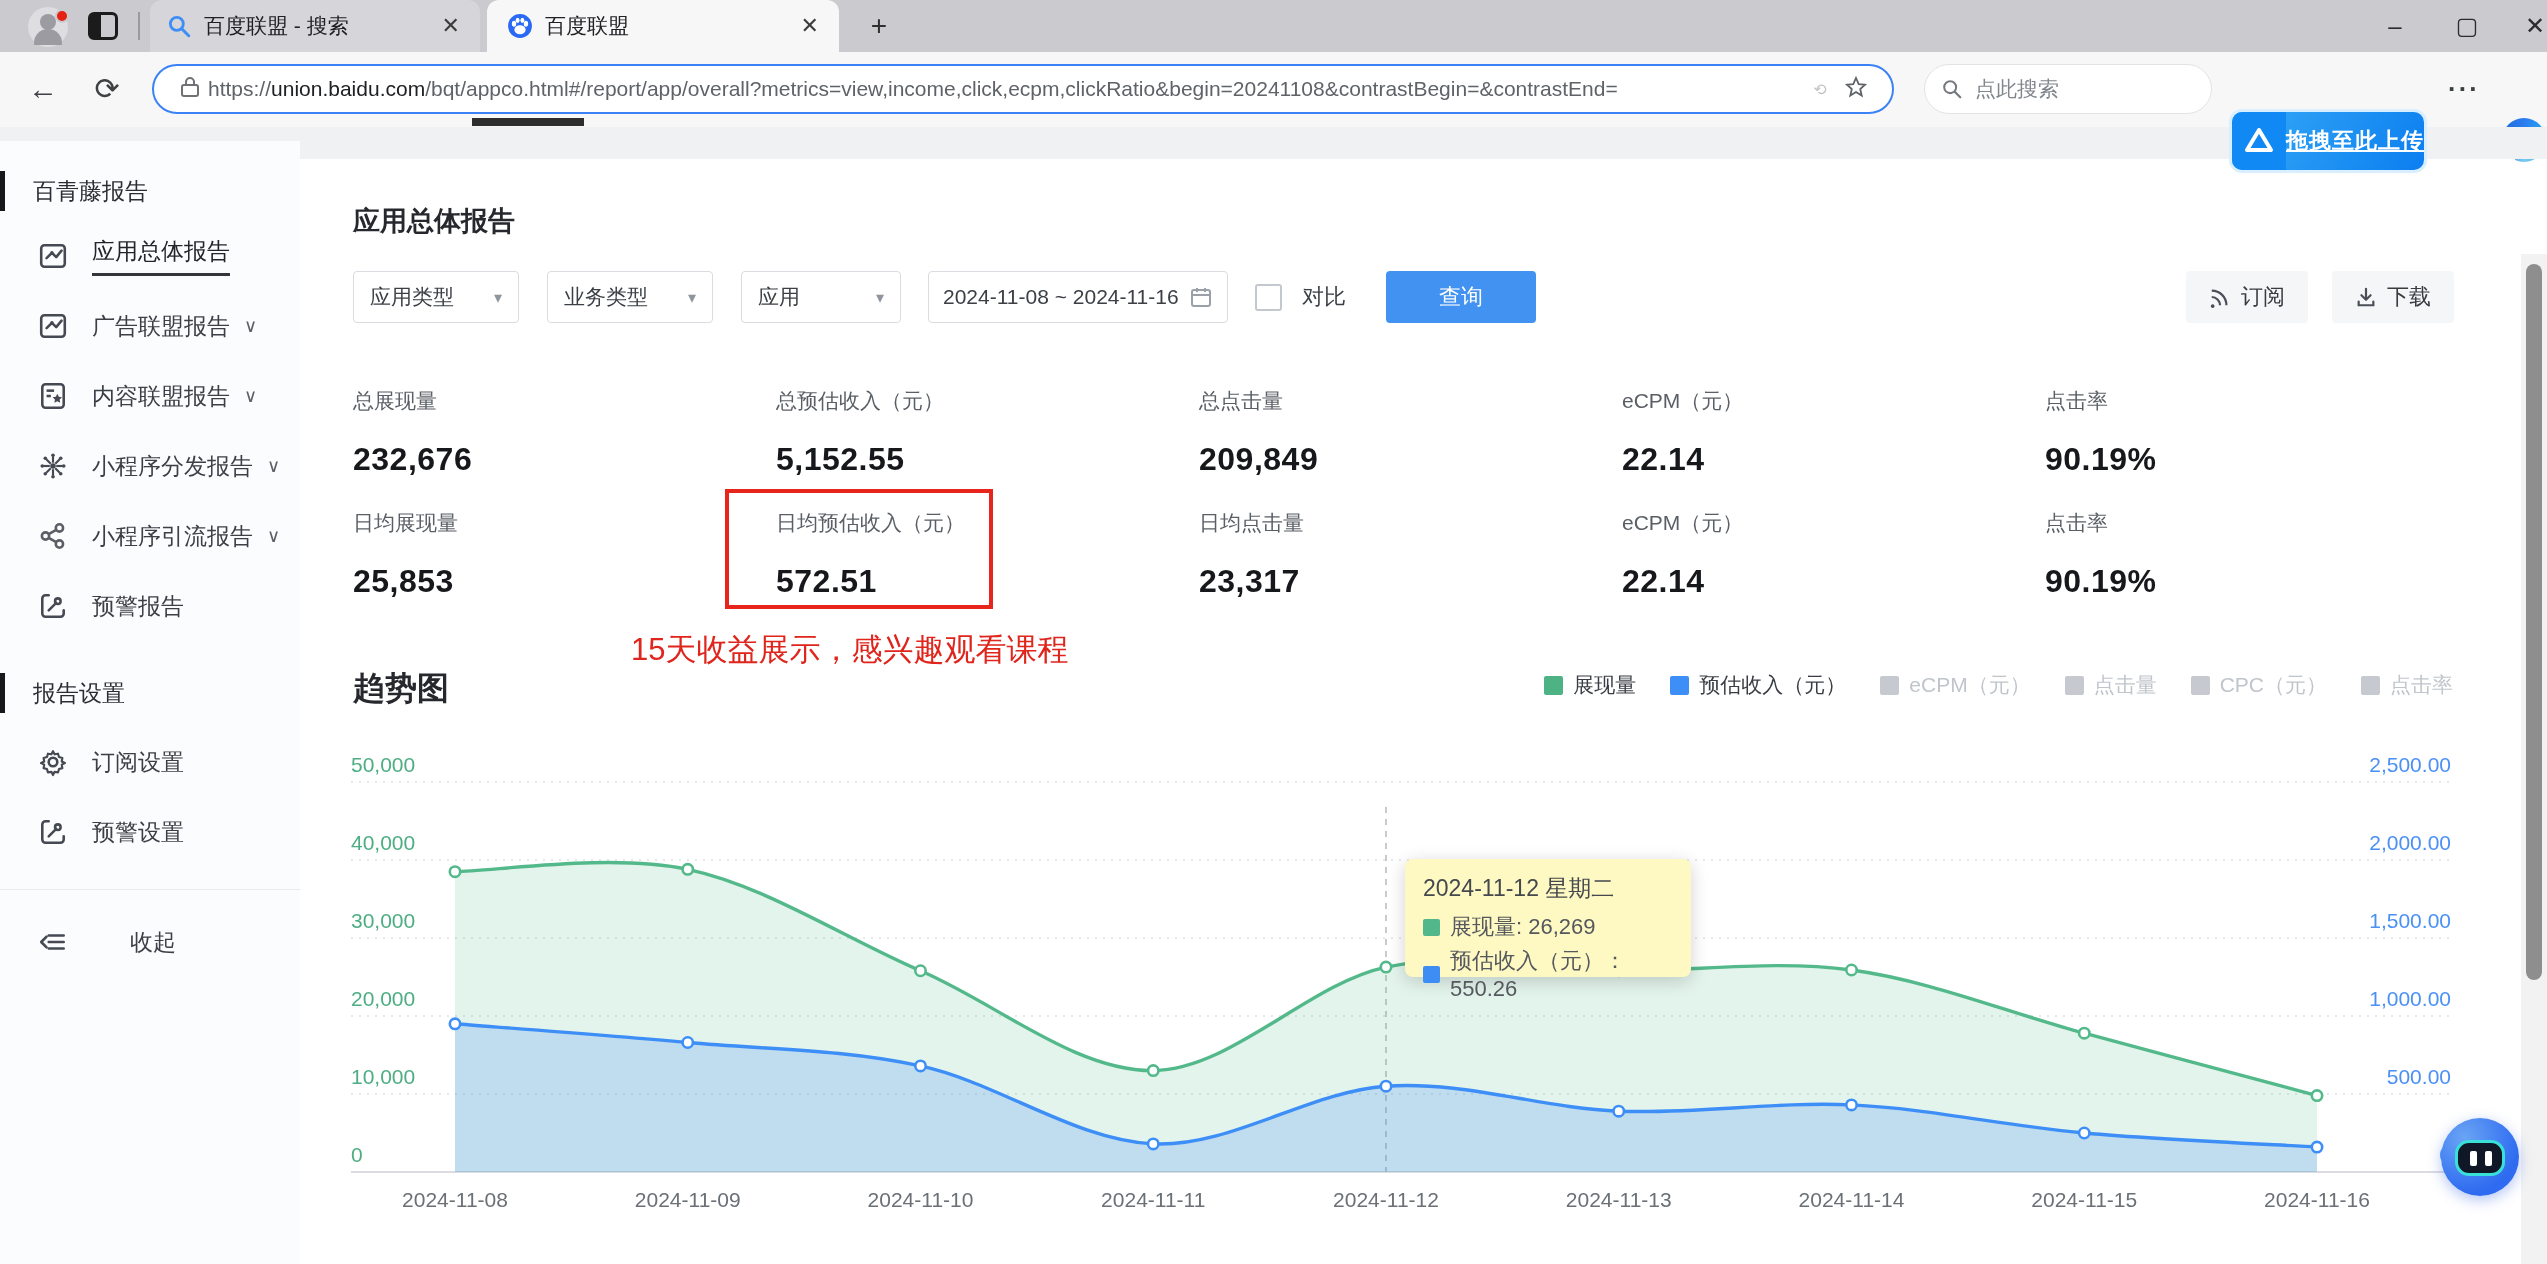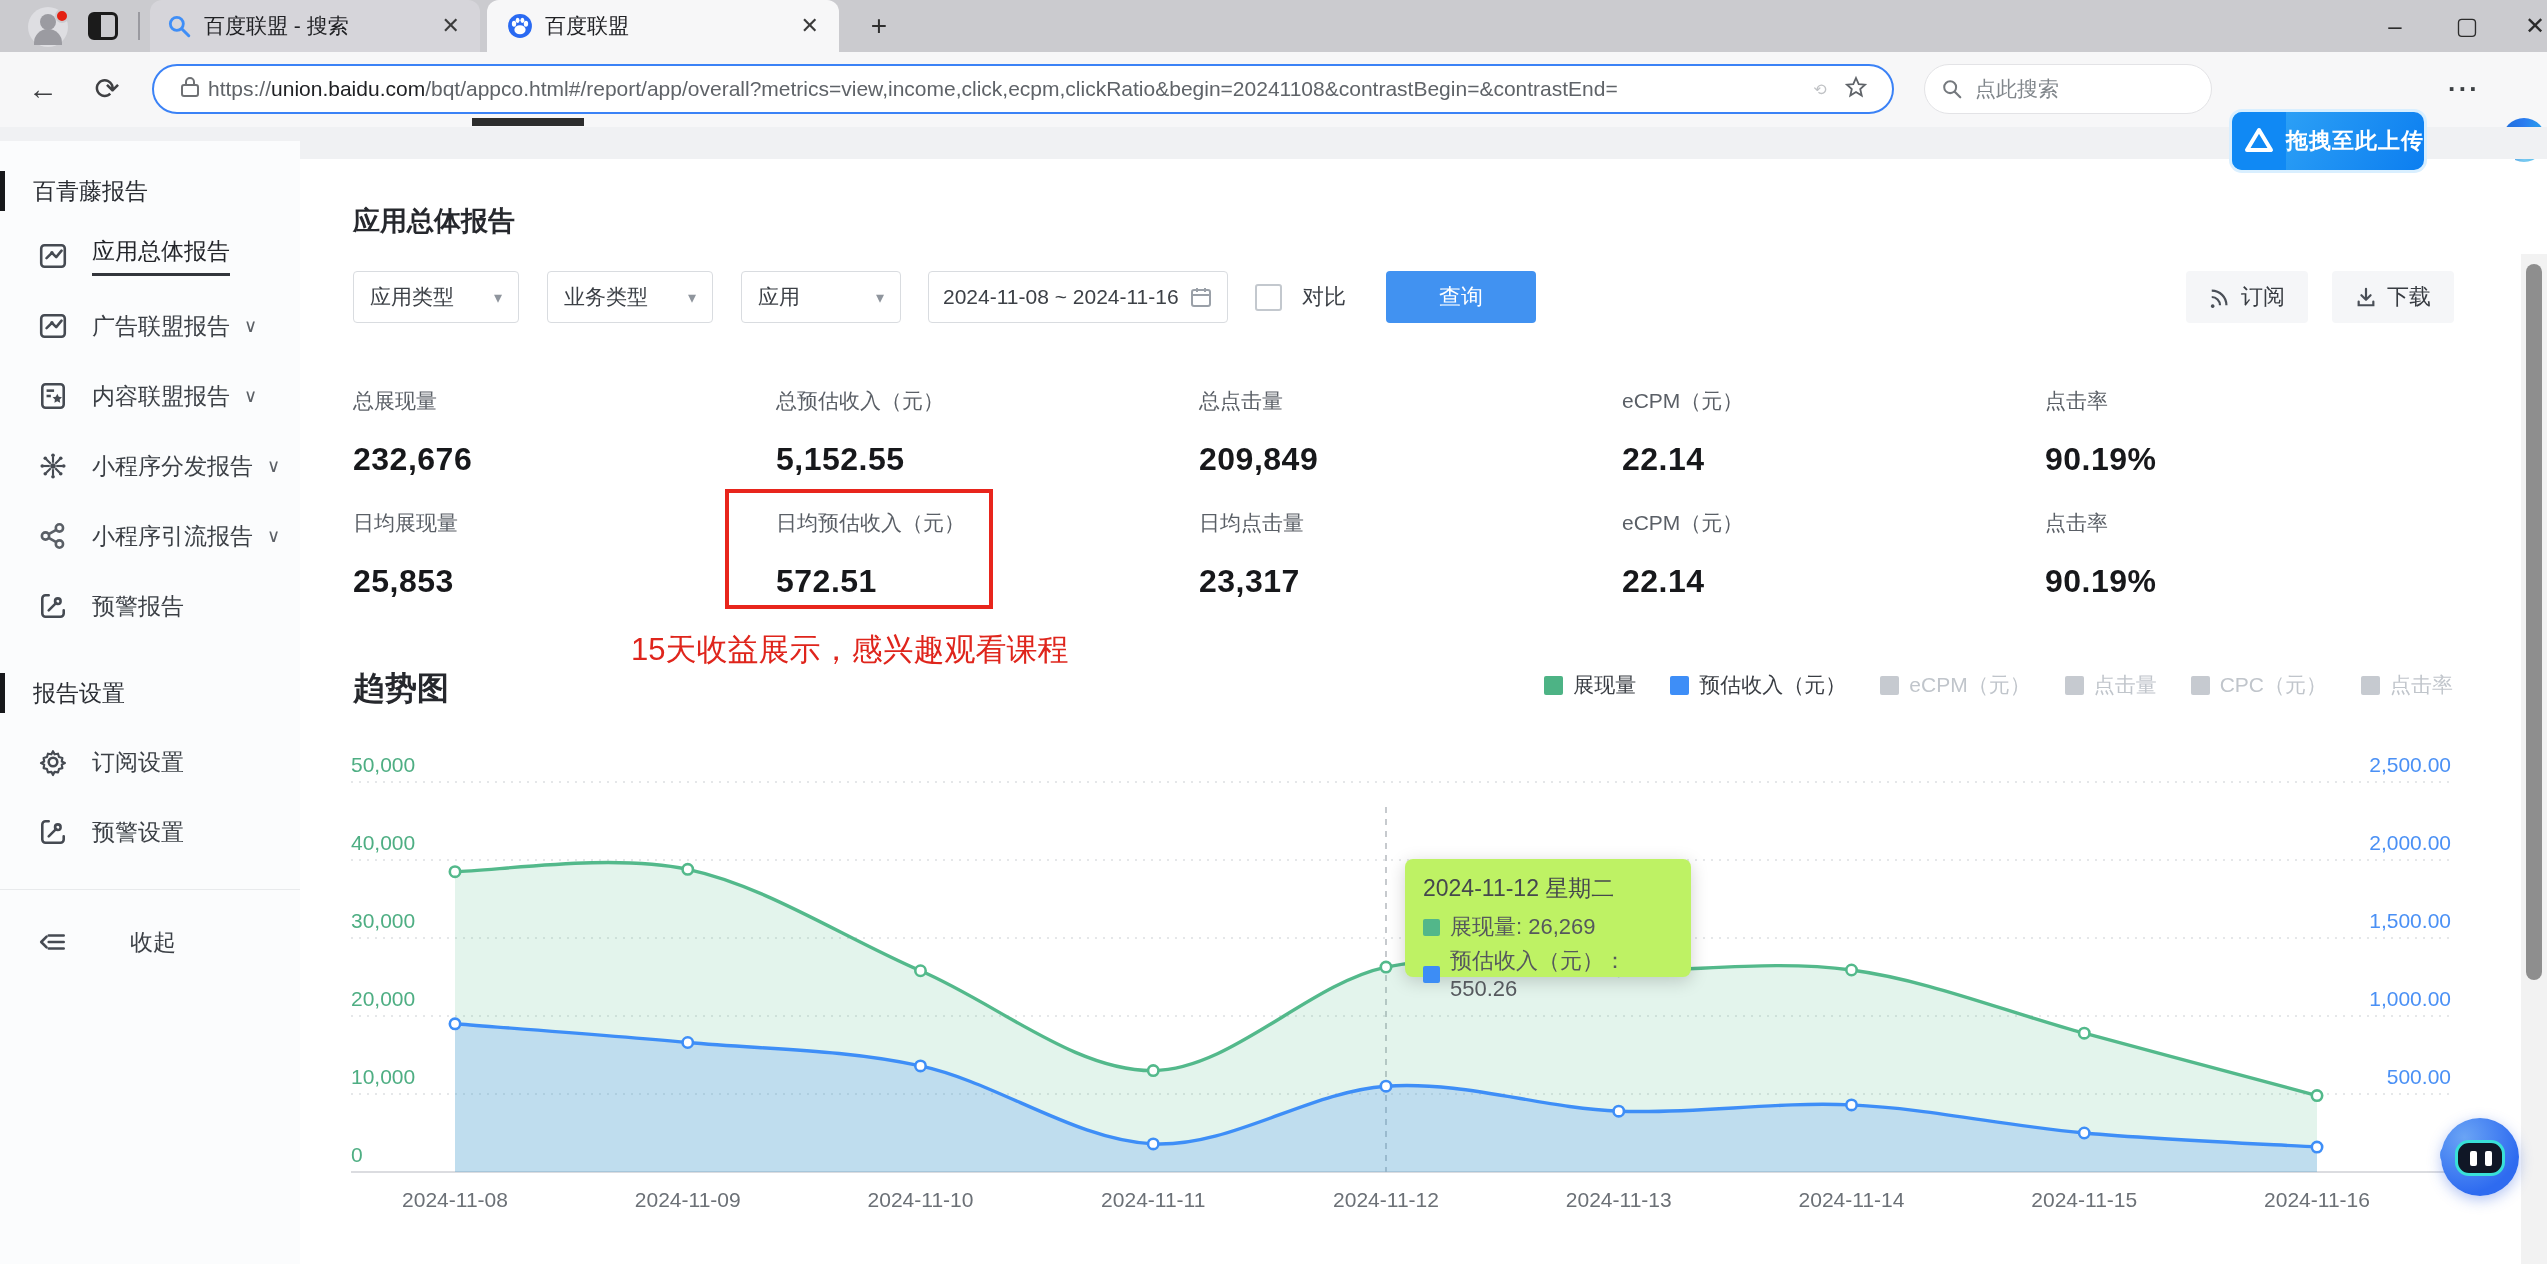--- a/index.html
+++ b/index.html
@@ -26,21 +26,21 @@
   #toolbar { position:absolute; left:0; top:52px; width:2547px; height:75px; background:#f7f7f8; border-bottom:1px solid #dcdcdе; }
   .nav-ico { position:absolute; top:14px; width:46px; height:46px; text-align:center; line-height:46px; font-size:30px; color:#3f4043; }
   #url-pill { position:absolute; left:152px; top:12px; width:1742px; height:50px; background:#ffffff; border:2px solid #3b82f6; border-radius:26px; display:flex; align-items:center; padding:0 18px; }
   #url-text { flex:1; font-size:21px; color:#5f6368; white-space:nowrap; overflow:hidden; }
   #url-text .domain { color:#202124; }
   .pill-ico { width:36px; flex:0 0 auto; text-align:center; color:#6f7174; }
   #search-pill { position:absolute; left:1924px; top:12px; width:288px; height:50px; background:#ffffff; border:1px solid #e3e3e6; border-radius:26px; display:flex; align-items:center; padding:0 16px; gap:12px; }
   #search-pill .ph { font-size:21px; color:#80868b; }
   #upload-btn { position:absolute; left:2232px; top:60px; width:192px; height:58px; border-radius:10px; background:linear-gradient(120deg,#36aaf7,#0c7ef0); box-shadow:0 0 0 3px #d9efff; display:flex; align-items:center; z-index:5; }
   #upload-btn .ico-zone { width:54px; height:58px; background:#1089f4; border-radius:10px 0 0 10px; display:flex; align-items:center; justify-content:center; }
-  #upload-btn .txt { flex:1; color:#ffffff; font-size:22px; font-weight:bold; text-align:center; letter-spacing:1px; }
+  #upload-btn .txt { flex:1; color:#ffffff; font-size:22px; font-weight:bold; text-align:center; letter-spacing:1px;text-decoration:underline; }
   #dots-btn { position:absolute; left:2448px; top:22px; font-size:26px; color:#3c4043; letter-spacing:2px; font-weight:bold; }
   #copilot { position:absolute; left:2502px; top:66px; width:44px; height:44px; border-radius:50%; background:conic-gradient(#2b7cf0,#27b2ea,#7ac9f0,#1a66d0,#2b7cf0); }
   #tab-underline { position:absolute; left:472px; top:118px; width:112px; height:8px; background:#2d2d2d; }
 
   
   #app { position:absolute; left:0; top:127px; width:2075px; height:1137px; background:#ffffff; }
   #app-topband { position:absolute; left:0; top:0; width:2547px; height:32px; background:#f0f1f3; }
 
   
   #sidebar { position:absolute; left:0; top:14px; width:300px; height:1123px; background:#fbfcfd; }
@@ -69,21 +69,21 @@
   .stat .val { font-size:32px; font-weight:bold; color:#17181b; margin-top:26px; letter-spacing:0.5px; }
   #red-box { position:absolute; left:382px; top:330px; width:268px; height:120px; border:4px solid #e8251c; z-index:3; }
   #annotation { position:absolute; left:288px; top:470px; font-size:31px; color:#df251c; z-index:3; }
 
   #chart-title { position:absolute; left:10px; top:508px; font-size:32px; font-weight:bold; color:#26282d; }
   #legend { position:absolute; right:62px; top:512px; display:flex; gap:34px; align-items:center; }
   .lg-item { display:flex; align-items:center; gap:10px; font-size:21px; }
   .lg-sq { width:19px; height:19px; border-radius:2px; }
 
   #chart-wrap { position:absolute; left:0; top:570px; width:2172px; height:520px; }
-  #tooltip { position:absolute; left:1062px; top:700px; width:286px; height:118px; background:#bef264; border-radius:8px; box-shadow:0 4px 18px rgba(0,0,0,0.18); padding:14px 18px; z-index:4; }
+  #tooltip { position:absolute; left:1062px; top:700px; width:286px; height:118px; background:#fef9c3; border-radius:8px; box-shadow:0 4px 18px rgba(0,0,0,0.18); padding:14px 18px; z-index:4; }
   #tooltip .date { font-size:23px; color:#45484d; margin-bottom:8px; }
   #tooltip .trow { display:flex; align-items:center; gap:10px; font-size:22px; color:#55585d; margin-top:4px; }
   #tooltip .tsq { width:17px; height:17px; border-radius:2px; flex:0 0 auto; }
 
   
   #scrollbar { position:absolute; left:2521px; top:127px; width:26px; height:1137px; background:#f2f2f2; }
   #scroll-thumb { position:absolute; left:5px; top:10px; width:16px; height:716px; background:#8e8e8e; border-radius:8px; }
 
   
   #assistant { position:absolute; left:2441px; top:1118px; width:78px; height:78px; border-radius:50%; background:radial-gradient(circle at 30% 25%, #6aa4f5, #2e6bf0 70%); box-shadow:0 4px 14px rgba(40,90,220,.35); z-index:8; }

